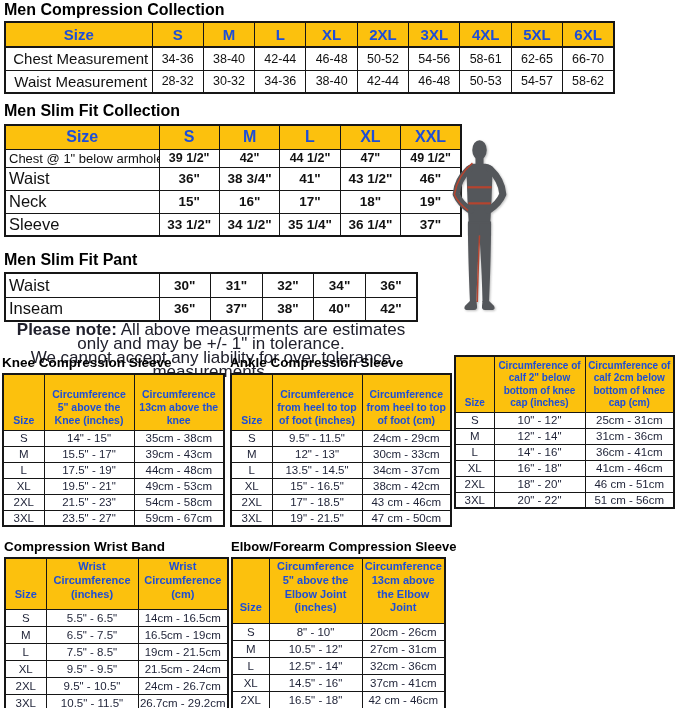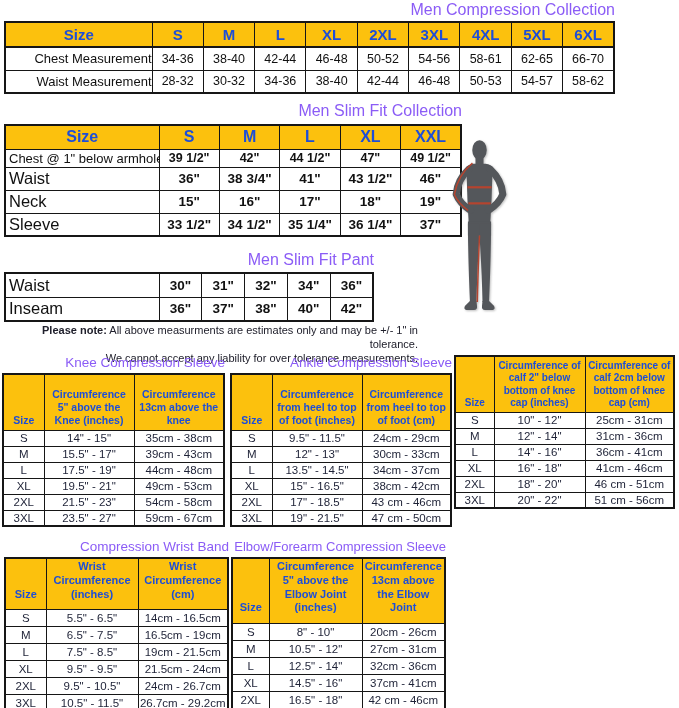--- a/index.html
+++ b/index.html
@@ -1,48 +1,48 @@
 <!DOCTYPE html>
 <html><head>
 <meta charset="utf-8">
 <style>
   *{margin:0;padding:0;box-sizing:border-box}
   html,body{background:#fff}
   body{width:679px;height:708px;position:relative;font-family:"Liberation Sans",sans-serif;color:#111;overflow:hidden}
   .abs{position:absolute}
-  .ttl{font-weight:normal;text-align:right;color:#8b5cf6;white-space:nowrap}
+  .ttl{font-weight:bold;text-align:left;color:#000000;white-space:nowrap}
   table{border-collapse:collapse;table-layout:fixed;width:100%;border:2px solid #161616}
   th,td{border:1px solid #161616;overflow:hidden;white-space:nowrap;text-align:center}
   th{background:#FCC10D;color:#1d4ed8;font-weight:bold}
 
   
   #t1{left:4px;top:1px;width:611px}
   #t1 .ttl{font-size:16px;margin-bottom:2px}
   .tbl-main th{height:25px;font-size:15px}
   .tbl-main td{height:23px;font-size:12.5px}
-  .tbl-main td:first-child{text-align:right;font-size:13px;padding-left:4px}
+  .tbl-main td:first-child{text-align:center;font-size:15px;padding-left:4px}
   .tbl-main tbody tr:first-child{border-bottom:2px solid #161616}
 
   
   #t2{left:4px;top:102px;width:458px}
   #t2 .ttl{font-size:16px;margin-bottom:4px}
   .tbl-slim th{height:24px;font-size:16px}
   .tbl-slim td{height:23px;font-size:13.5px;font-weight:600}
   .tbl-slim td:first-child{text-align:left;font-weight:400;font-size:16.5px;padding-left:3px}
   .tbl-slim tbody tr:nth-child(2) td{height:18px;font-size:12.5px}
   .tbl-slim tbody tr:nth-child(2) td:first-child{font-size:13px}
 
   
-  #t3{left:4px;top:251px;width:370px}
+  #t3{left:4px;top:251px;width:414px}
   #t3 .ttl{font-size:16px;margin-bottom:3px}
   .tbl-pant td{height:24px;font-size:13.5px;font-weight:600}
   .tbl-pant td:first-child{text-align:left;font-weight:400;font-size:16.5px;padding-left:3px}
 
   
-  #note{left:4px;top:323px;width:414px;text-align:right;font-size:11px;line-height:14px;color:#20202c}
+  #note{left:4px;top:323px;width:414px;text-align:center;font-size:17px;line-height:14px;color:#20202c}
 
   
   .tbl-small th{height:56px;font-size:10.5px;line-height:1.25;vertical-align:bottom;white-space:normal;padding:1px 2px 2px 2px}
   .tbl-small td{height:16px;font-size:11.5px;color:#1d2136}
   .tbl-calf th{font-size:10px}
   .ttl-sm{font-size:13.5px;margin-bottom:3px}
   #knee{left:2px;top:355px;width:223px}
   #ankle{left:230px;top:355px;width:222px}
   #calf{left:454px;top:355px;width:221px}
 

